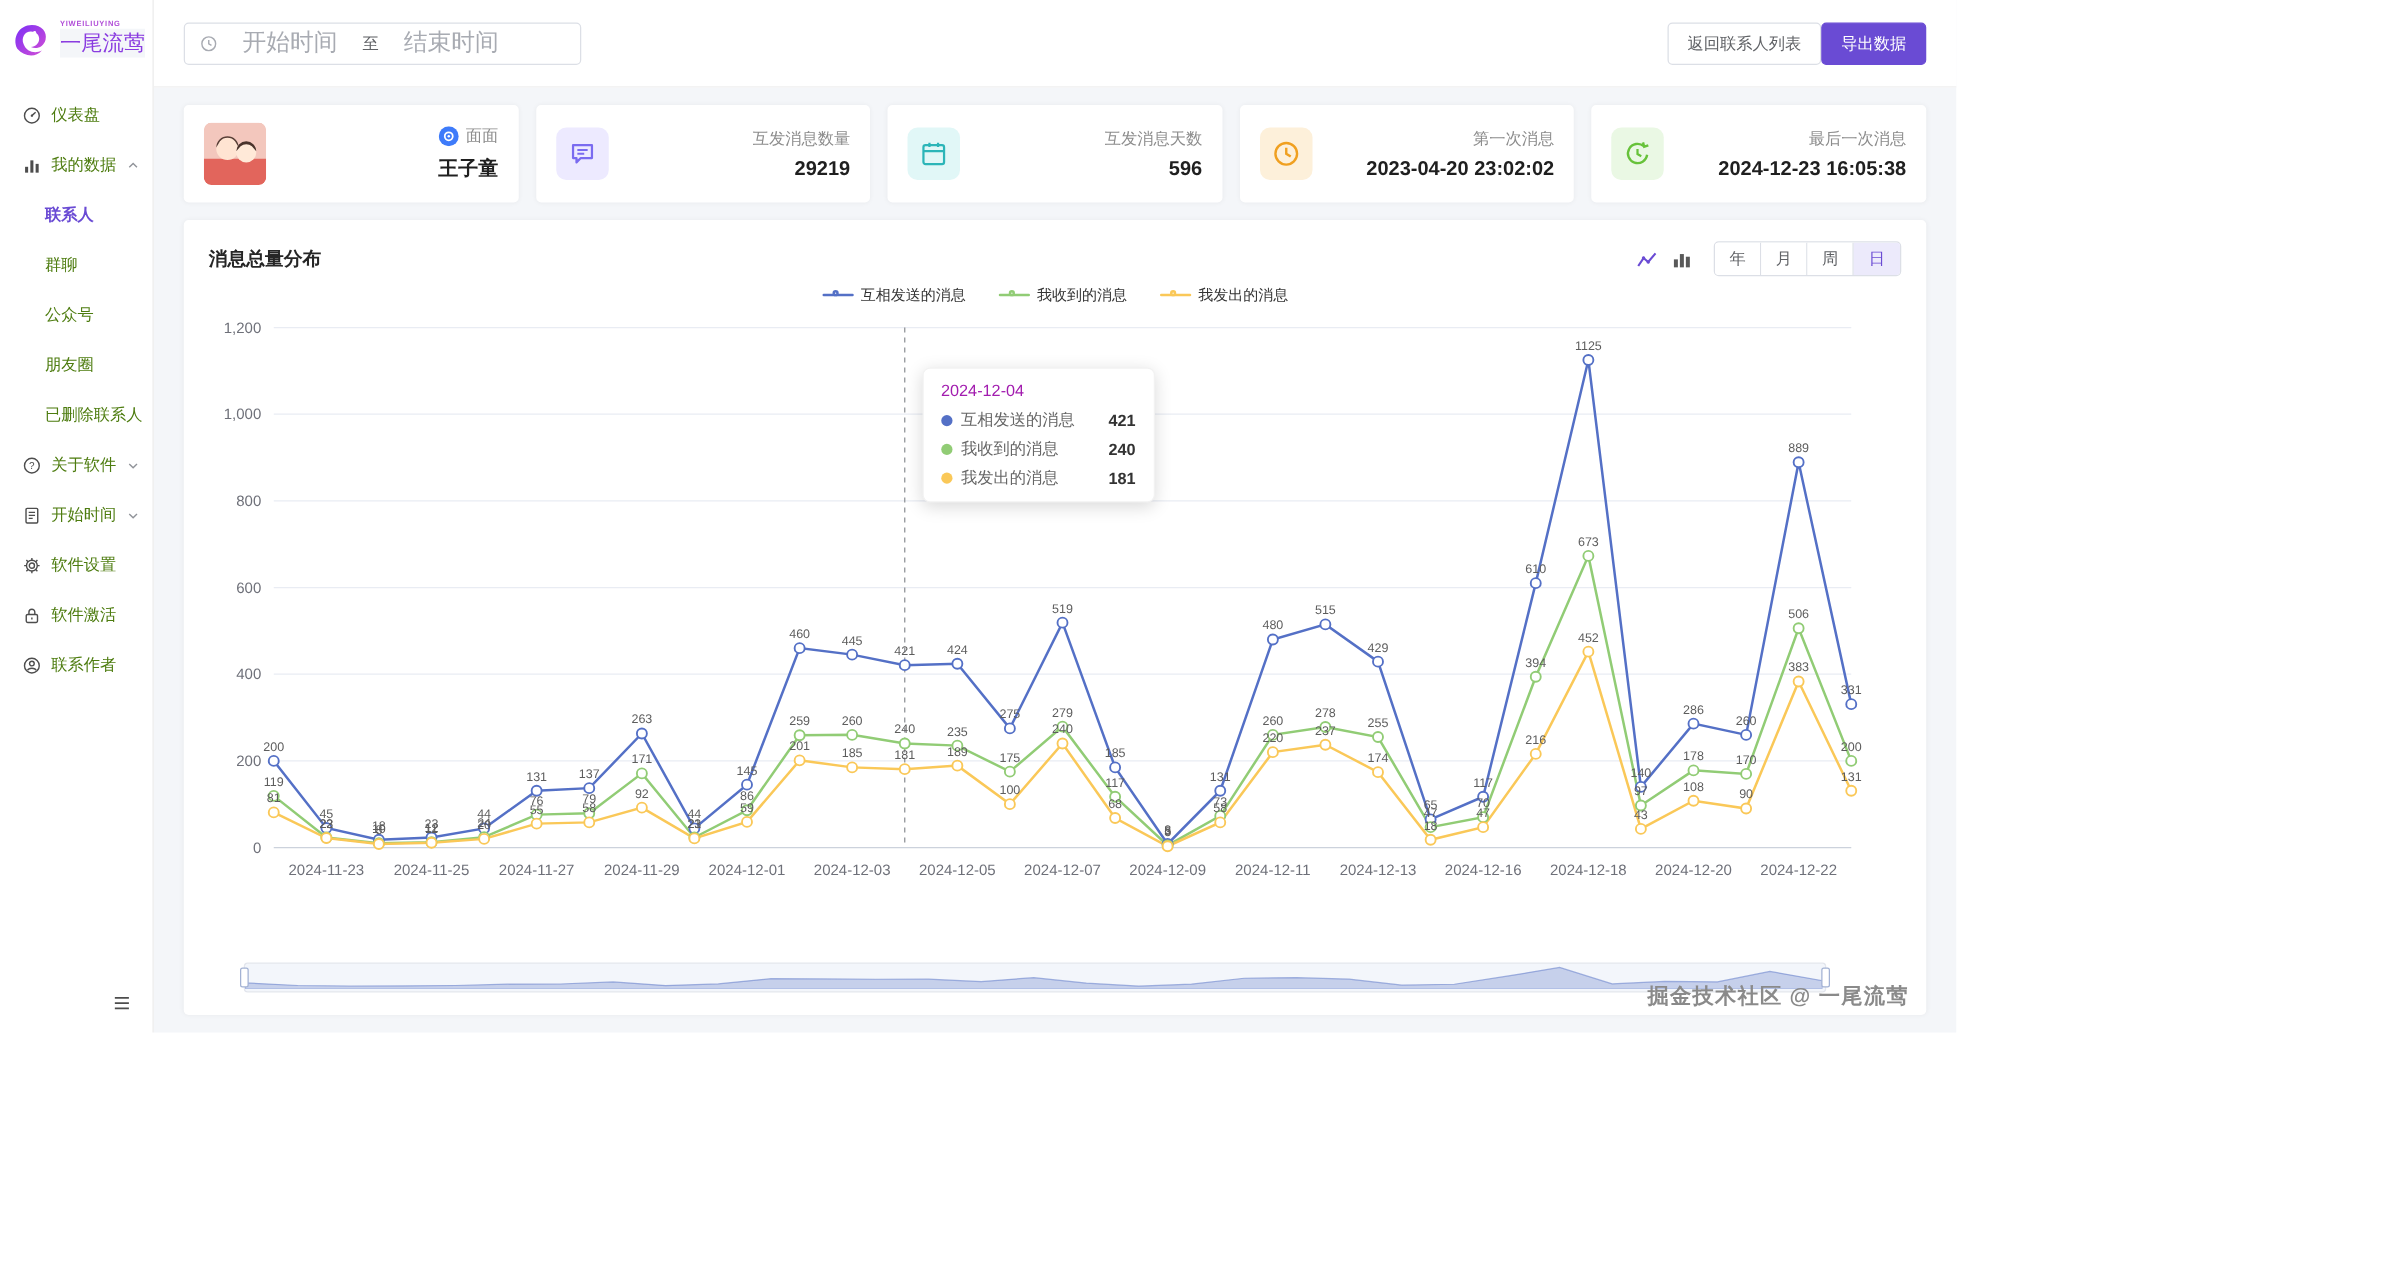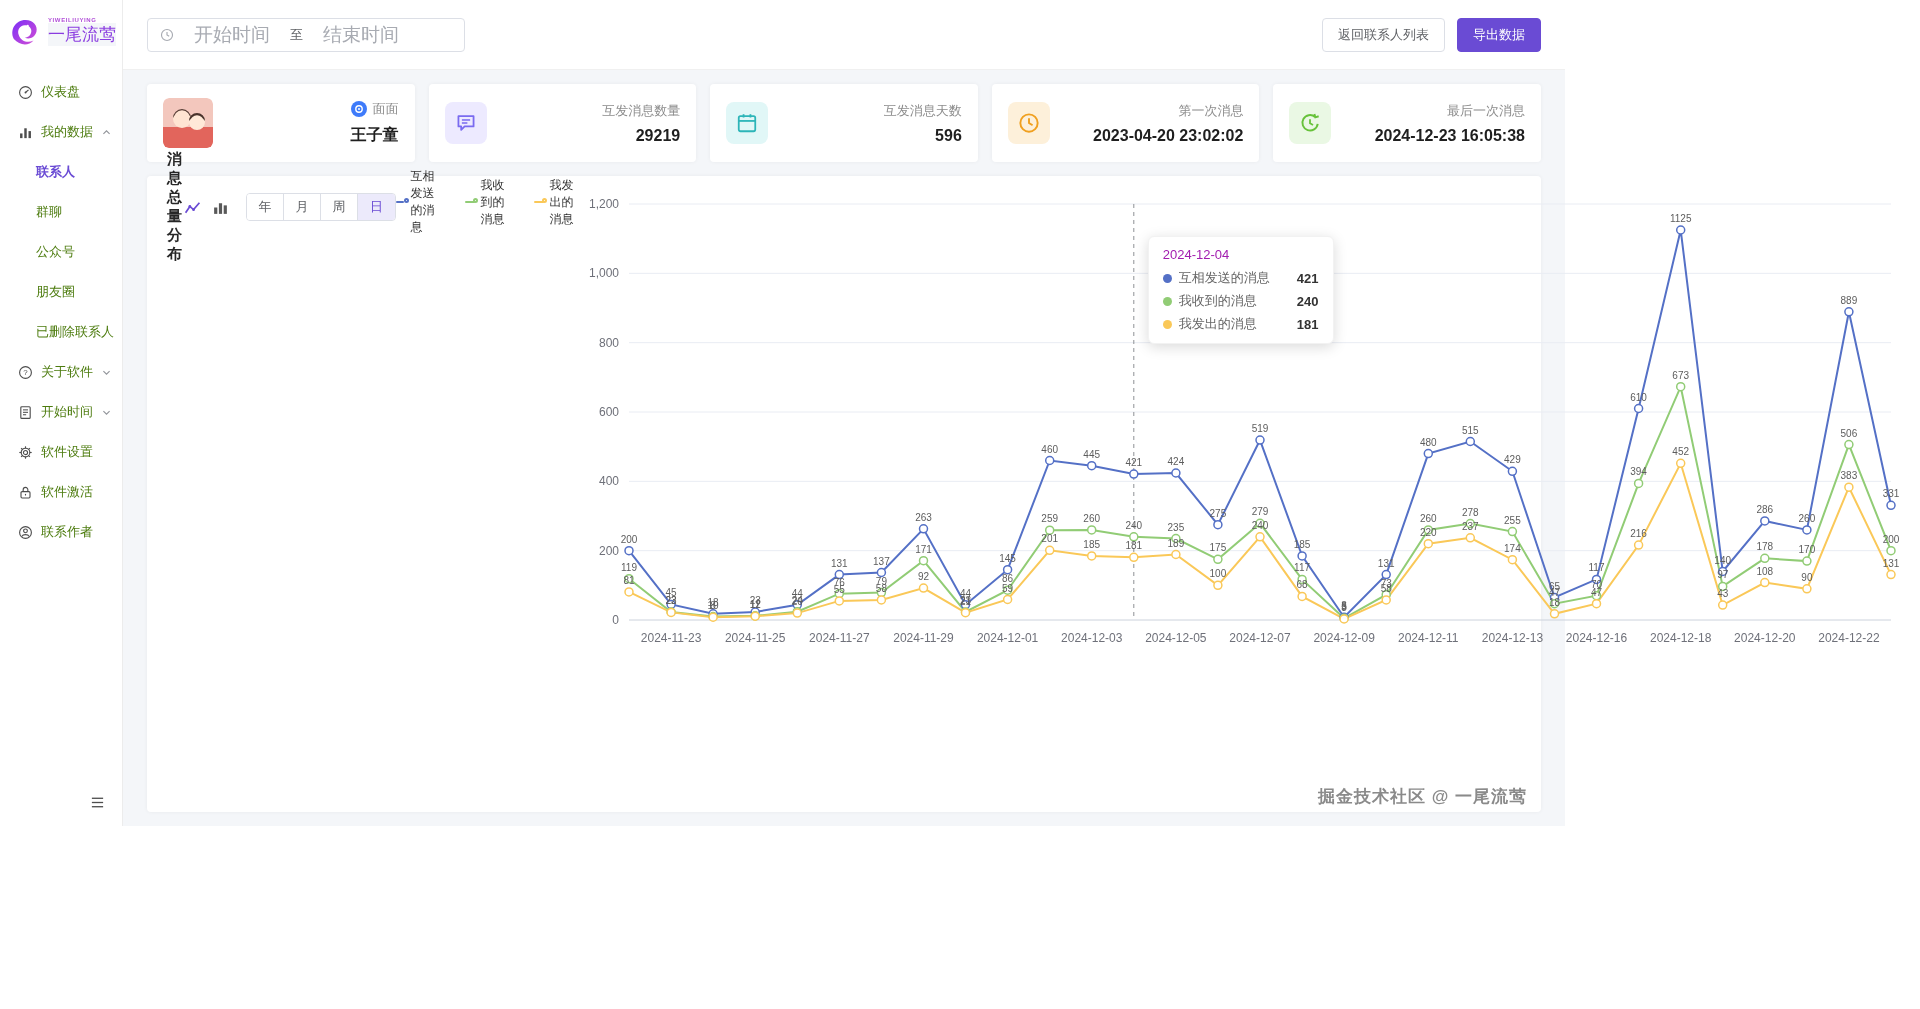--- a/index.html
+++ b/index.html
@@ -22,42 +22,42 @@
 
   
   .main{flex:1;display:flex;flex-direction:column;background:#f4f6f9;min-width:0}
   .topbar{height:70px;flex-shrink:0;background:#fff;border-bottom:1px solid #f0f0f0;
     display:flex;align-items:center;padding:0 24px}
   .daterange{display:flex;align-items:center;gap:6px;width:318px;height:34px;
     border:1px solid #dcdfe6;border-radius:4px;padding:0 12px;background:#fff}
   .daterange input{border:none;outline:none;width:104px;text-align:center;font-size:19px;color:#606266;background:transparent}
   .daterange input::placeholder{color:#a8abb2}
   .dr-sep{color:#606266;font-size:13px}
-  .tb-right{margin-left:auto;display:flex;gap:12px}
+  .tb-right{margin-left:auto;display:flex;}
   .btn{height:34px;padding:0 15px;border-radius:4px;font-size:13px;display:flex;align-items:center;cursor:pointer}
   .btn-plain{background:#fff;border:1px solid #dcdfe6;color:#606266}
   .btn-primary{background:#6a4bd4;border:1px solid #6a4bd4;color:#fff}
 
   .content{flex:1;display:flex;flex-direction:column;padding:14px 24px;min-height:0}
 
   
   .stats{display:flex;gap:14px;height:78px;margin-bottom:14px}
   .card{flex:1;background:#fff;border-radius:4px;box-shadow:0 0 4px rgba(0,0,0,.05);
     display:flex;align-items:center;padding:0 16px}
   .avatar-wrap{width:50px;height:50px;border-radius:6px;overflow:hidden;flex-shrink:0}
   .stat-icon{width:42px;height:42px;border-radius:8px;display:flex;align-items:center;justify-content:center;flex-shrink:0}
   .ic-purple{background:#edeaff}.ic-cyan{background:#e1f7f7}.ic-orange{background:#fdf0da}.ic-green{background:#eaf8e4}
   .stat-body{margin-left:auto;display:flex;flex-direction:column;gap:7px;align-items:flex-end}
   .stat-title{font-size:13px;color:#8c8c8c}
   .stat-value{font-size:16px;font-weight:bold;color:#1f1f1f;white-space:nowrap}
   .contact-src{display:flex;align-items:center;gap:6px}
 
   
   .chart-card{flex:1;background:#fff;border-radius:4px;box-shadow:0 0 4px rgba(0,0,0,.05);
-    padding:14px 20px 16px;position:relative;display:flex;min-height:0}
+    padding:14px 20px 16px;position:relative;display:flex;flex-direction:column;min-height:0}
   .chart-header{display:flex;align-items:center;height:34px}
   .chart-title{font-size:15px;font-weight:bold;color:#262626}
   .chart-controls{margin-left:auto;display:flex;align-items:center;gap:7px}
   .ctl-icon{display:flex;align-items:center;cursor:pointer;padding:2px}
   .seg{display:flex;border:1px solid #dcdfe6;border-radius:4px;overflow:hidden;margin-left:8px}
   .seg span{width:37px;height:26px;display:flex;align-items:center;justify-content:center;
     font-size:13px;color:#606266;cursor:pointer;border-right:1px solid #dcdfe6;background:#fff}
   .seg span:last-child{border-right:none}
   .seg span.active{background:#eceafb;color:#6a4bd4}
   .legend{display:flex;justify-content:center;align-items:center;gap:26px;height:24px}

